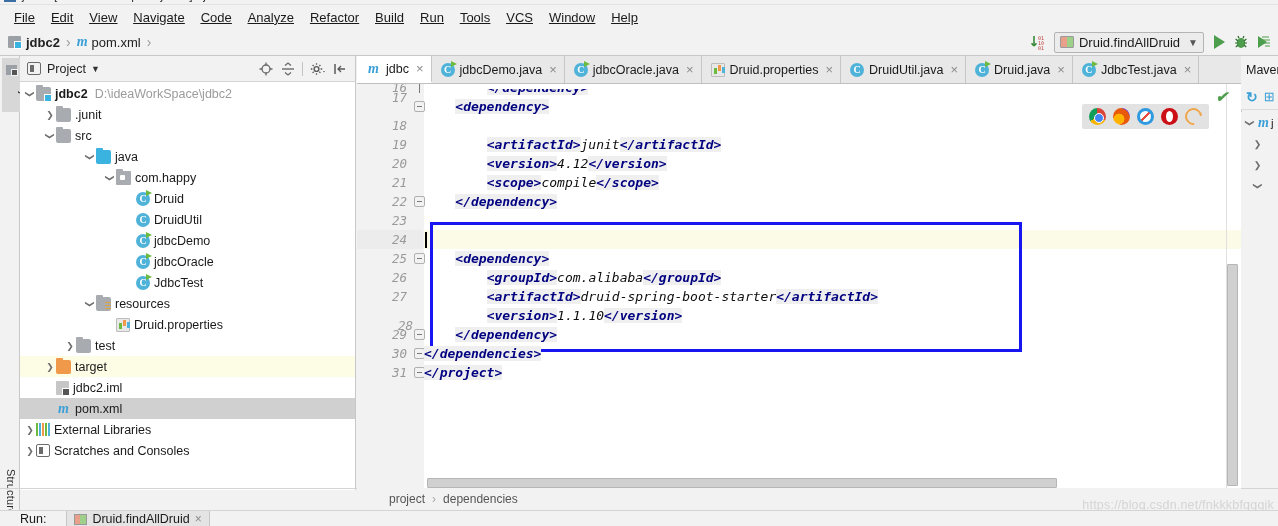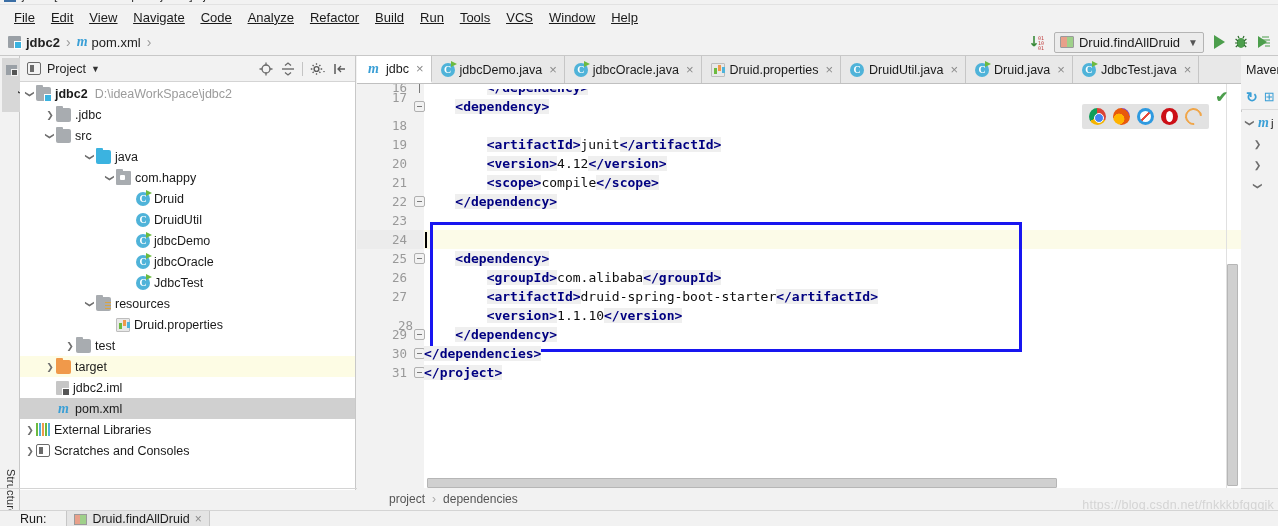--- a/index.html
+++ b/index.html
@@ -186,21 +186,21 @@
   .etab {
     display: flex; align-items: center; padding: 0 7px 0 9px; font-size: 12.5px;
     border-right: 1px solid #c6c6c6; background: #e8e8e8; color: #1a1a1a; white-space: nowrap;
     position: relative;
   }
   .etab.active { background: #ffffff; border-bottom: 2px solid #ffffff; }
   .etab .tclose { margin-left: 7px; color: #8a8a8a; font-size: 13px; line-height: 1; }
   .etab .ic { margin-right: 5px; }
   .tab-filler { flex: 1; background: #e8e8e8; }
 
-  .editor-body { position: relative; height: 406px; background: #fff; overflow: hidden; }
+  .editor-body { position: relative; height: 406px; background: #fff; overflow: hidden; font-style: italic; }
   .gutter {
     position: absolute; left: 0; top: 0; width: 67px; height: 406px;
     background: #f2f2f2; border-right: 1px solid transparent;
   }
   .gutter-line {
     position: absolute; left: 0; width: 50px; text-align: right;
     font-family: "DejaVu Sans Mono", monospace; font-size: 12.5px; color: #999999;
     height: 19px; line-height: 19px;
   }
   .fold {
@@ -427,21 +427,21 @@
     <div class="tree" id="tree">
         <div class="row" style="padding-left: 4px;">
           <span class="arrow" style="transform: rotate(90deg); display: inline-block;">❯</span>
           <span class="ic ic-folder src"></span>
           <span class="lbl bold">jdbc2</span>
           <span class="sub">D:\ideaWorkSpace\jdbc2</span>
         </div>
         <div class="row" style="padding-left: 24px;">
           <span class="arrow" style="display: inline-block;">❯</span>
           <span class="ic ic-folder"></span>
-          <span class="lbl">.jdbc</span>
+          <span class="lbl">.junit</span>
         </div>
         <div class="row" style="padding-left: 24px;">
           <span class="arrow" style="transform: rotate(90deg); display: inline-block;">❯</span>
           <span class="ic ic-folder"></span>
           <span class="lbl">src</span>
         </div>
         <div class="row" style="padding-left: 64px;">
           <span class="arrow" style="transform: rotate(90deg); display: inline-block;">❯</span>
           <span class="ic ic-folder blue"></span>
           <span class="lbl">java</span>

